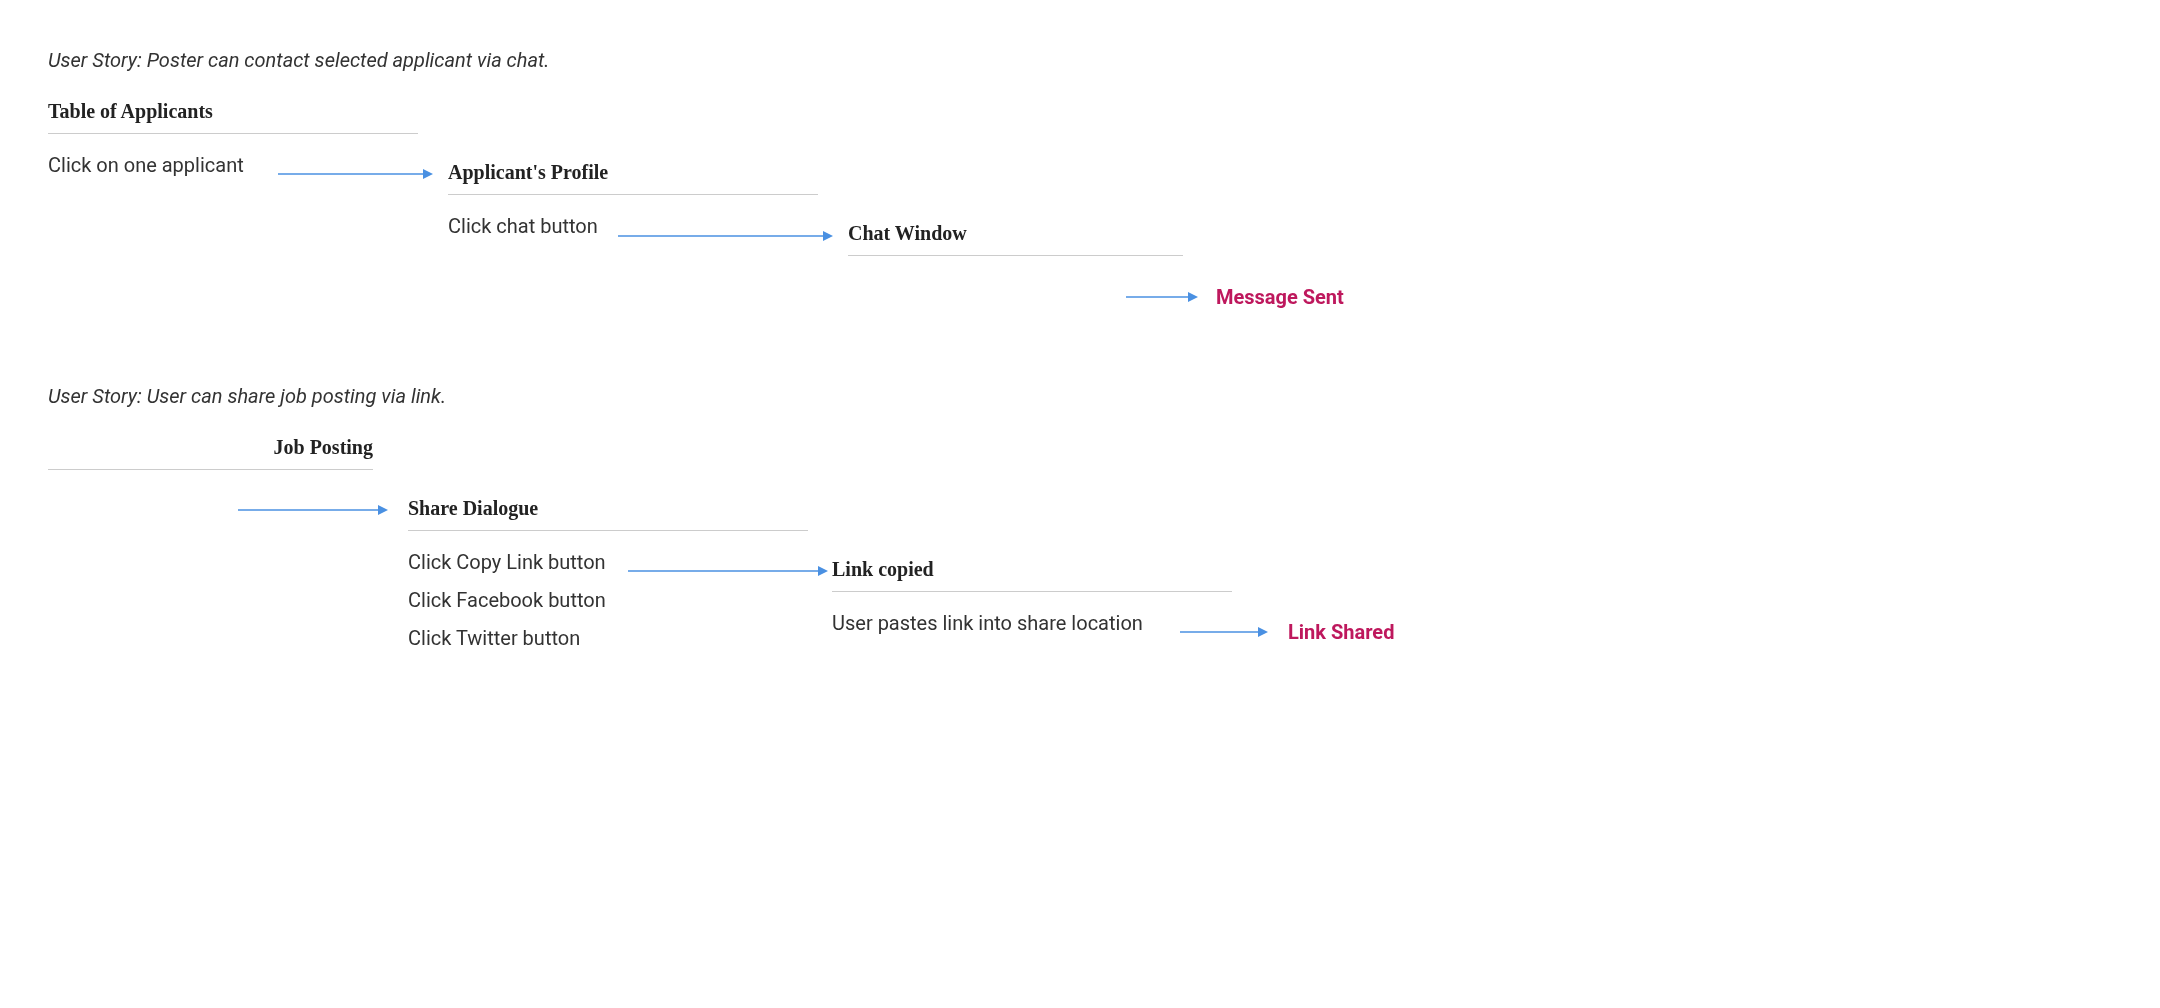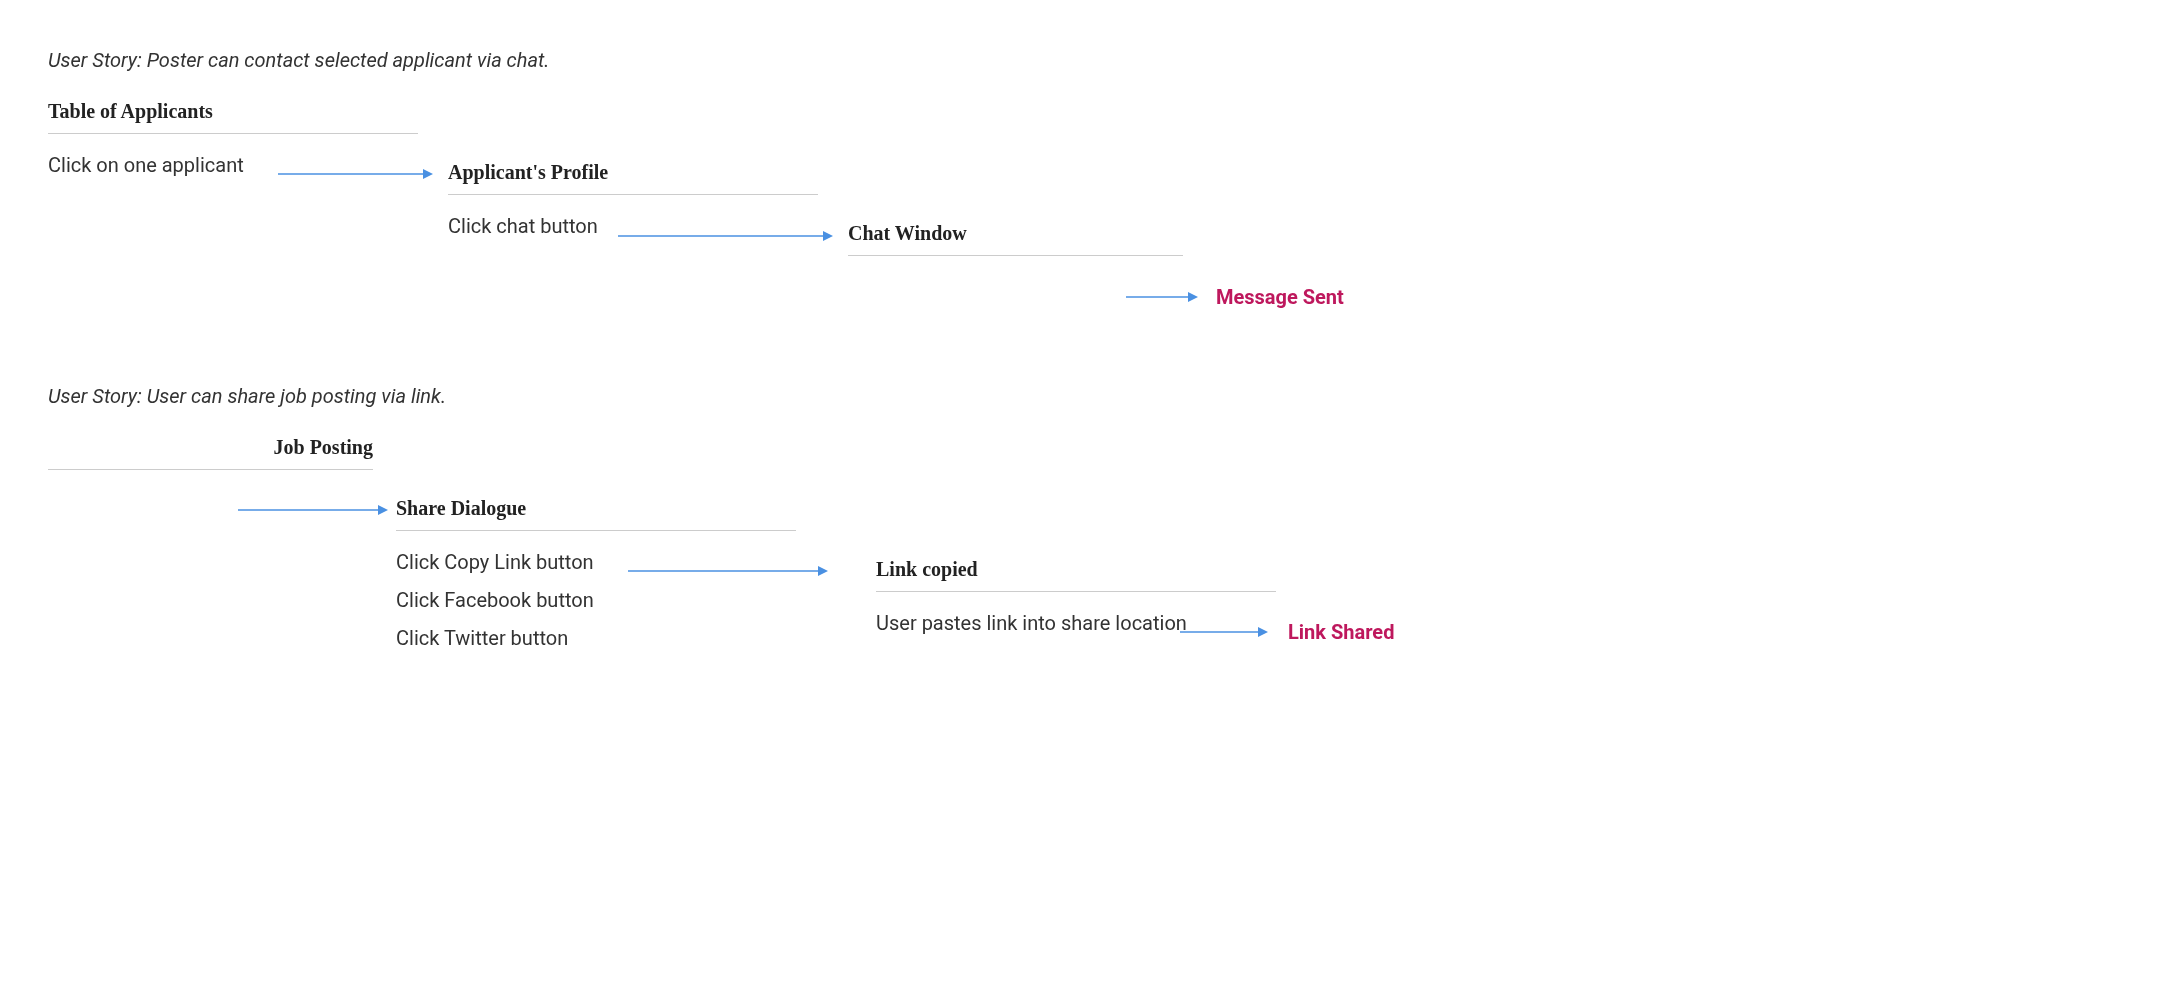--- a/index.html
+++ b/index.html
@@ -110,35 +110,35 @@
     <div class="step-title">Job Posting</div>
   </div>
 
   <div class="arrow" style="left:190px; top:456px; width:150px;">
     <svg width="150" height="12" viewBox="0 0 150 12">
         <line class="arrow-line" x1="0" y1="6" x2="140" y2="6"></line>
         <polygon class="arrow-head" points="140,1 150,6 140,11"></polygon>
       </svg>
   </div>
 
-  <div class="step" style="left:348px; top:449px; width:400px;">
+  <div class="step" style="left:360px; top:449px; width:400px;">
     <div class="step-title">Share Dialogue</div>
     <div class="step-action">Click Copy Link button</div>
     <div class="step-action">Click Facebook button</div>
     <div class="step-action">Click Twitter button</div>
   </div>
 
   <div class="arrow" style="left:580px; top:517px; width:200px;">
     <svg width="200" height="12" viewBox="0 0 200 12">
         <line class="arrow-line" x1="0" y1="6" x2="190" y2="6"></line>
         <polygon class="arrow-head" points="190,1 200,6 190,11"></polygon>
       </svg>
   </div>
 
-  <div class="step" style="left:828px; top:510px; width:400px;">
+  <div class="step" style="left:784px; top:510px; width:400px;">
     <div class="step-title">Link copied</div>
     <div class="step-action">User pastes link into share location</div>
   </div>
 
   <div class="arrow" style="left:1132px; top:578px; width:88px;">
     <svg width="88" height="12" viewBox="0 0 88 12">
         <line class="arrow-line" x1="0" y1="6" x2="78" y2="6"></line>
         <polygon class="arrow-head" points="78,1 88,6 78,11"></polygon>
       </svg>
   </div>

